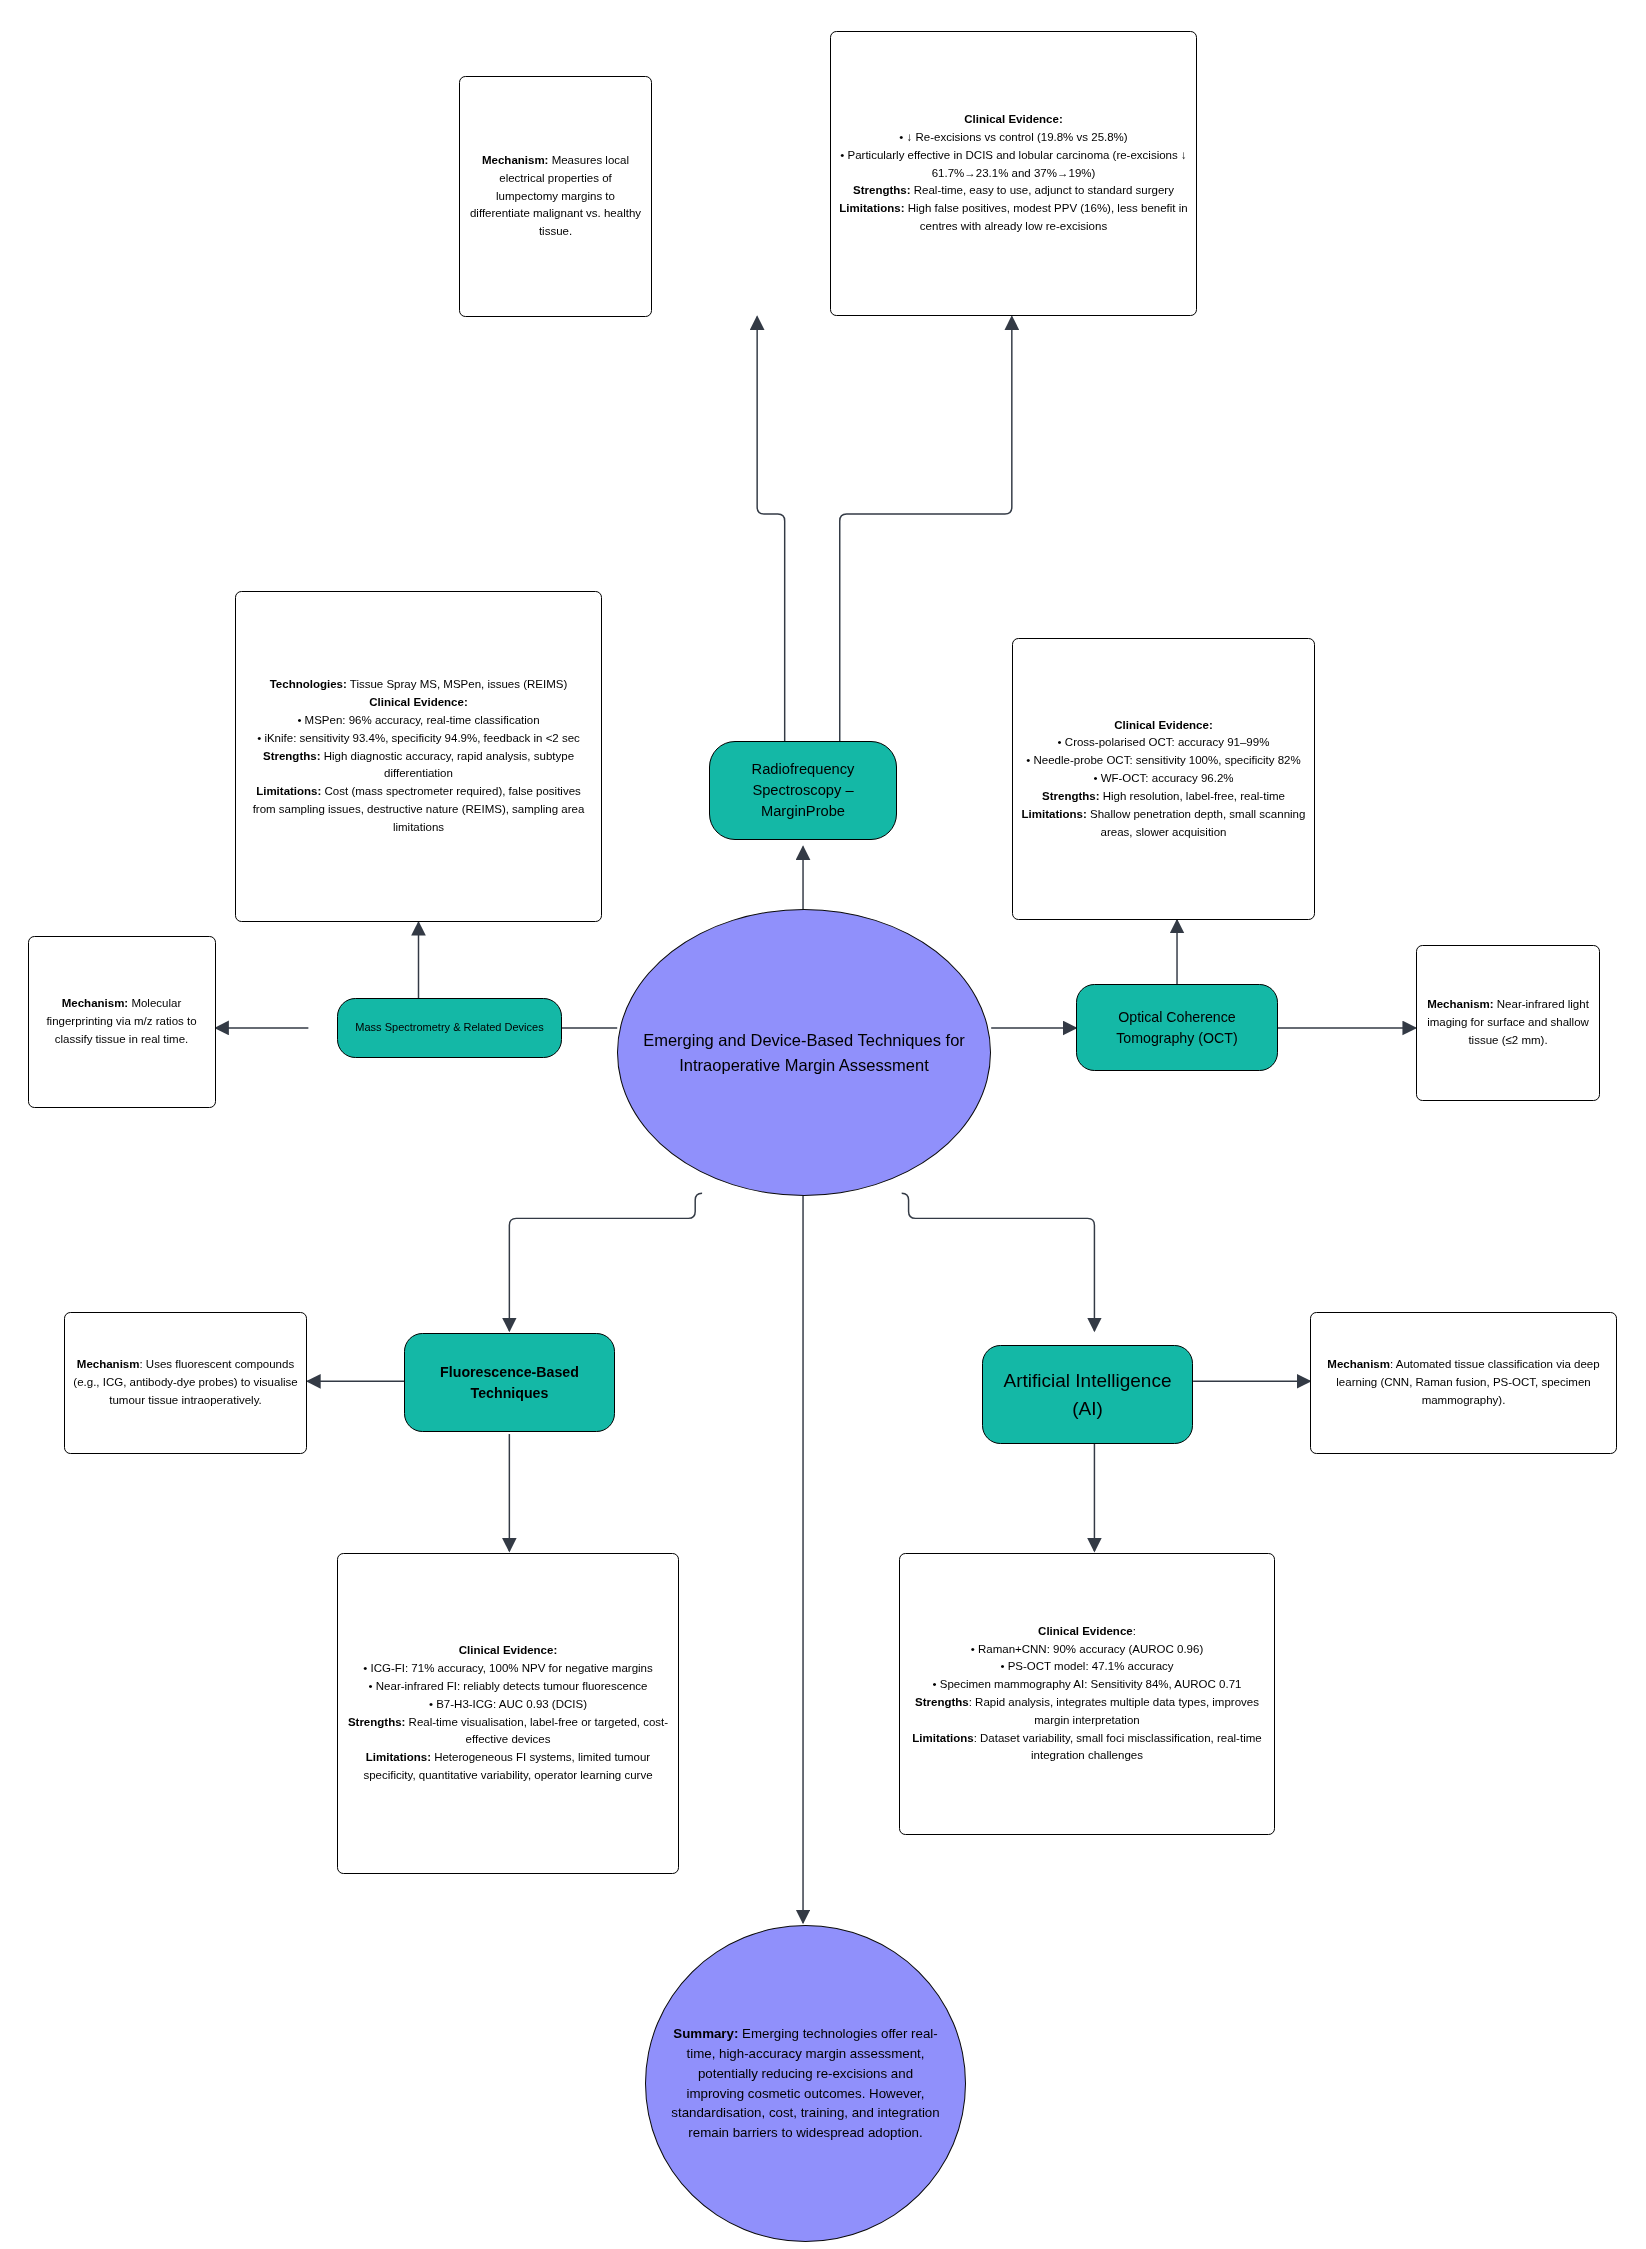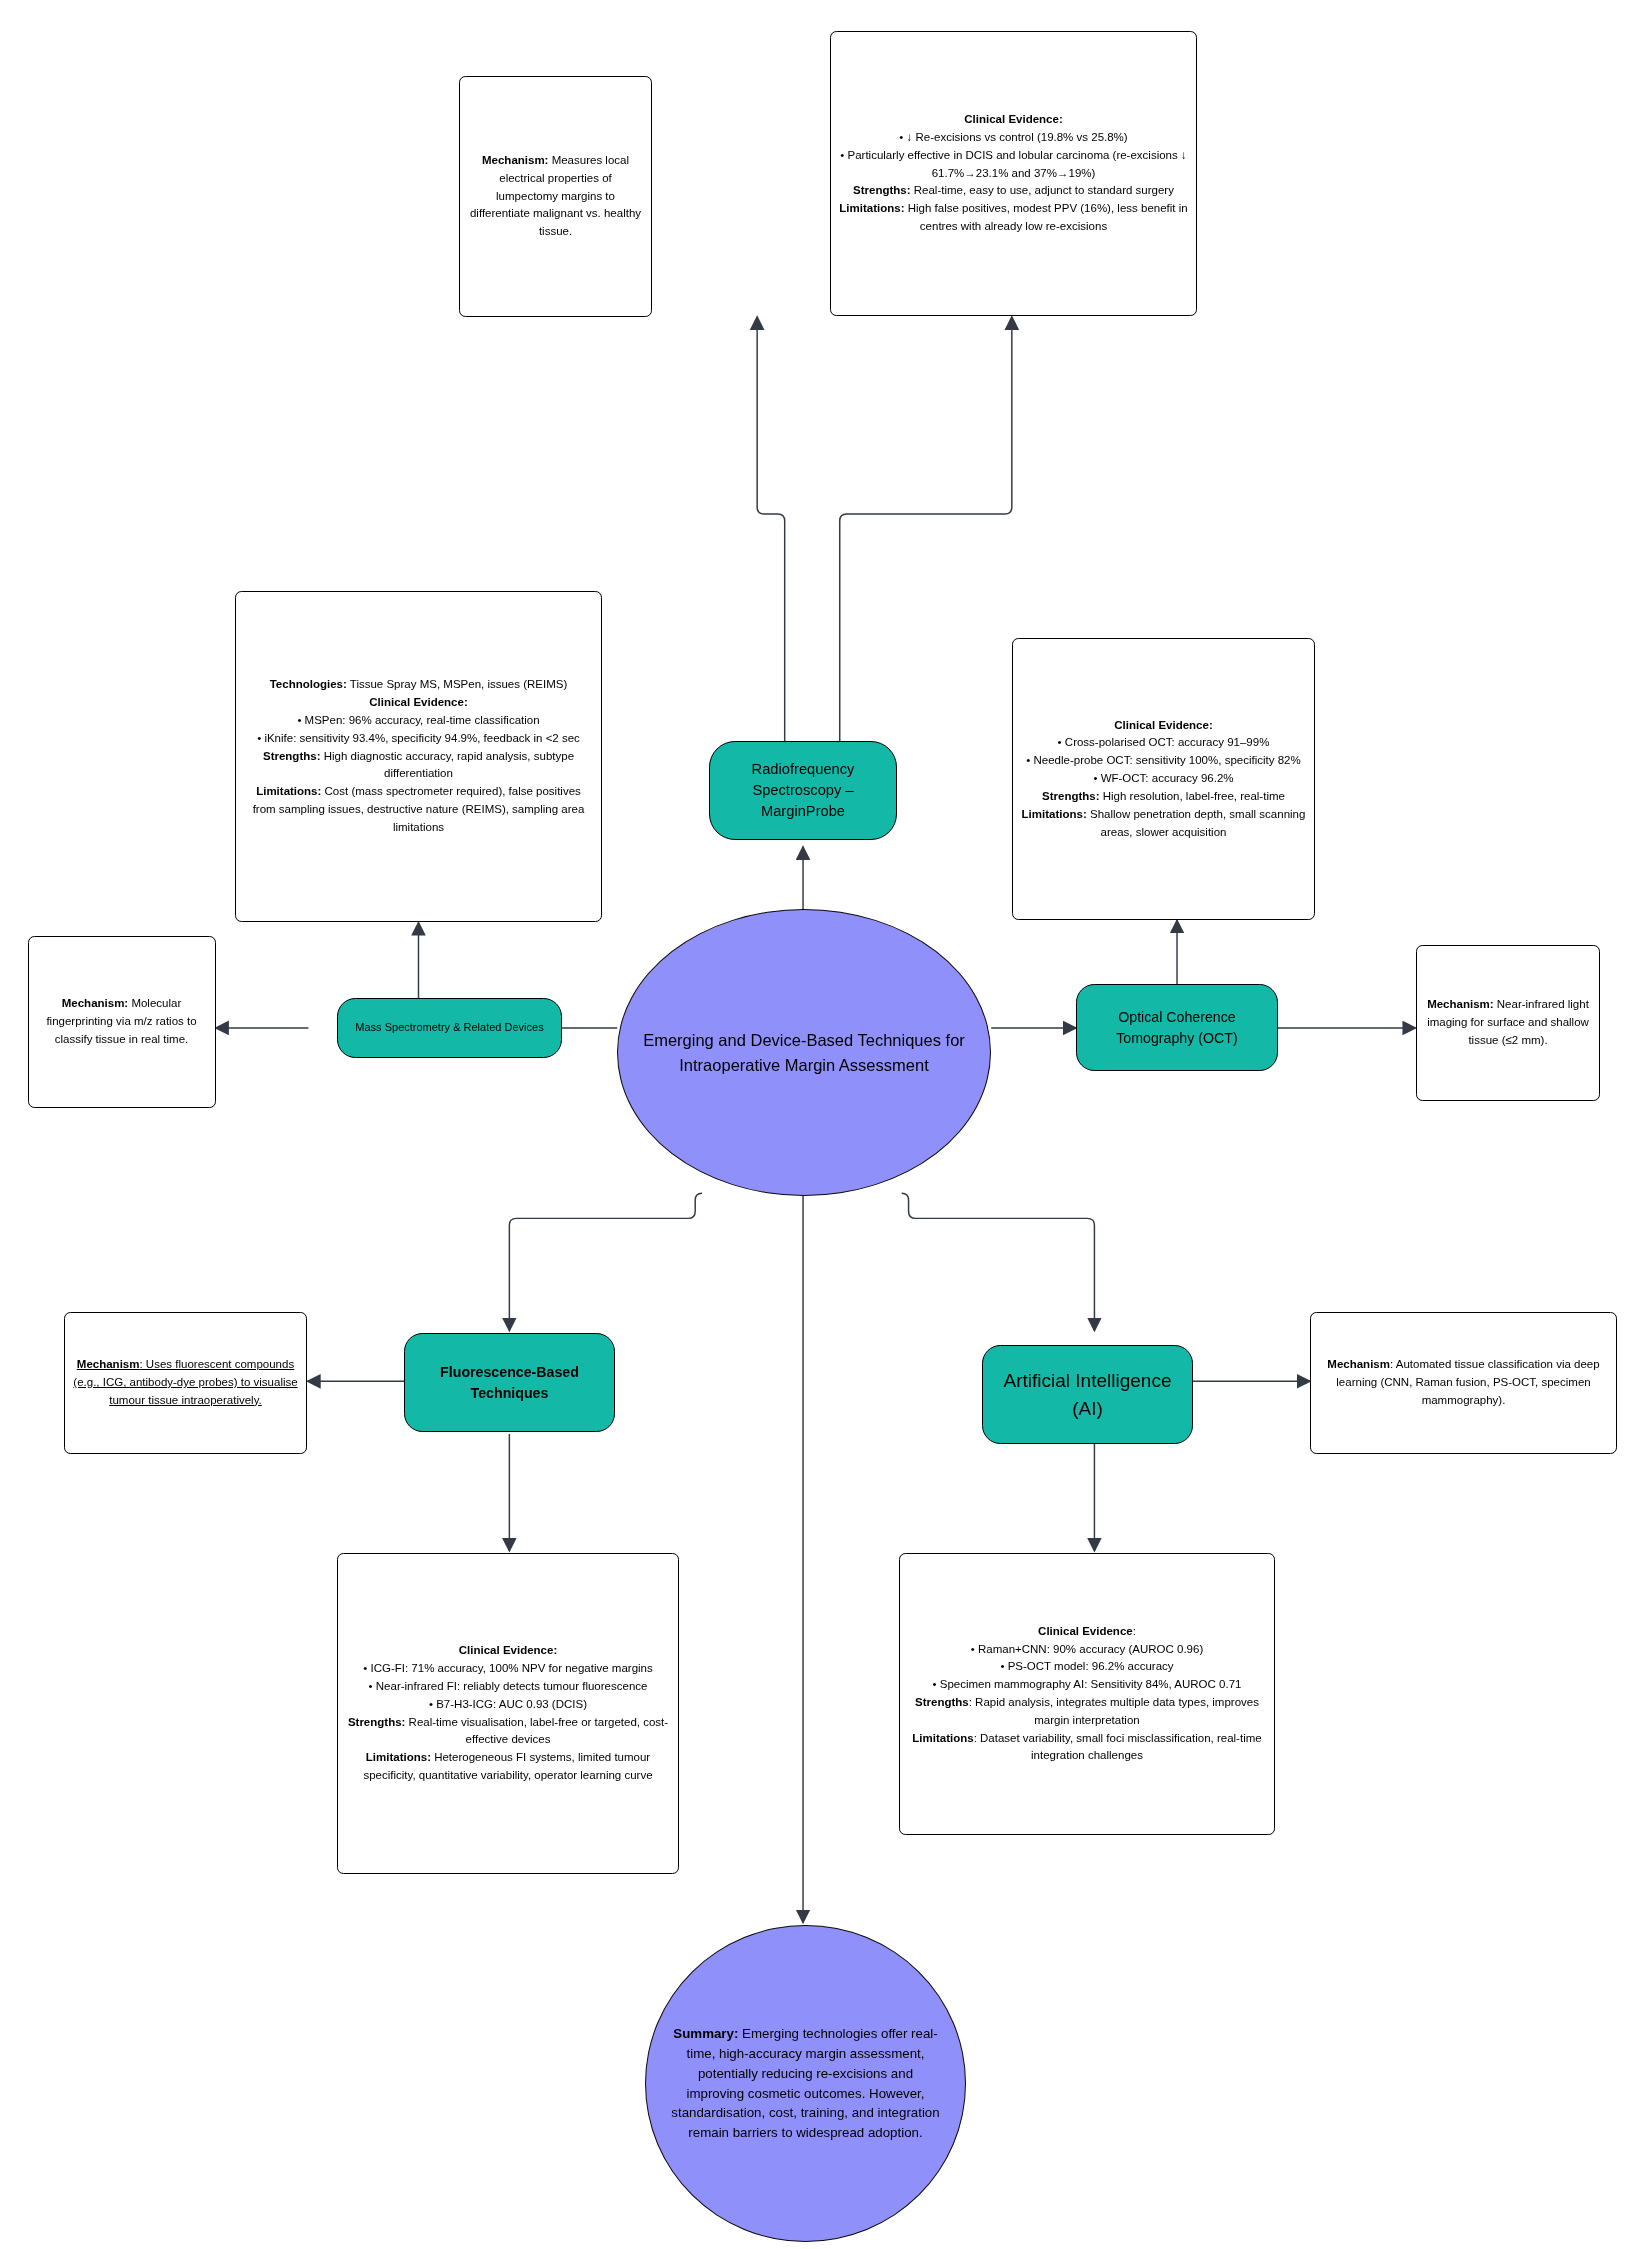--- a/index.html
+++ b/index.html
@@ -136,21 +136,21 @@
       <div><b>Limitations:</b><span> Shallow penetration depth, small scanning areas, slower acquisition</span></div>
     </div>
   </div>
 
   <div class="node rectbox" style="left:1416px;top:945px;width:184px;height:156px;font-size:11.5px;">
     <div class="txt">
       <b>Mechanism:</b><span> Near-infrared light imaging for surface and shallow tissue (≤2 mm).</span>
     </div>
   </div>
 
-  <div class="node rectbox" style="left:64px;top:1312px;width:243px;height:142px;font-size:11.5px;text-decoration:underline;">
+  <div class="node rectbox" style="left:64px;top:1312px;width:243px;height:142px;font-size:11.5px;">
     <div class="txt">
       <b>Mechanism</b><span>: Uses fluorescent compounds (e.g., ICG, antibody-dye probes) to visualise tumour tissue intraoperatively.</span>
     </div>
   </div>
 
   <div class="node rectbox" style="left:337px;top:1553px;width:342px;height:321px;font-size:11.5px;">
     <div class="txt">
       <div><b>Clinical Evidence:</b></div>
       <div>• ICG-FI: 71% accuracy, 100% NPV for negative margins</div>
       <div>• Near-infrared FI: reliably detects tumour fluorescence</div>
@@ -163,21 +163,21 @@
   <div class="node rectbox" style="left:1310px;top:1312px;width:307px;height:142px;font-size:11.5px;">
     <div class="txt">
       <b>Mechanism</b><span>: Automated tissue classification via deep learning (CNN, Raman fusion, PS-OCT, specimen mammography).</span>
     </div>
   </div>
 
   <div class="node rectbox" style="left:899px;top:1553px;width:376px;height:282px;font-size:11.5px;">
     <div class="txt">
       <div><b>Clinical Evidence</b><span>:</span></div>
       <div>• Raman+CNN: 90% accuracy (AUROC 0.96)</div>
-      <div>• PS-OCT model: 96.2% accuracy</div>
+      <div>• PS-OCT model: 47.1% accuracy</div>
       <div>• Specimen mammography AI: Sensitivity 84%, AUROC 0.71</div>
       <div><b>Strengths</b><span>: Rapid analysis, integrates multiple data types, improves margin interpretation</span></div>
       <div><b>Limitations</b><span>: Dataset variability, small foci misclassification, real-time integration challenges</span></div>
     </div>
   </div>
 
   <div class="node branch" style="left:709px;top:741px;width:188px;height:99px;font-size:14.7px;">
     <span>Radiofrequency Spectroscopy – MarginProbe</span>
   </div>
 

